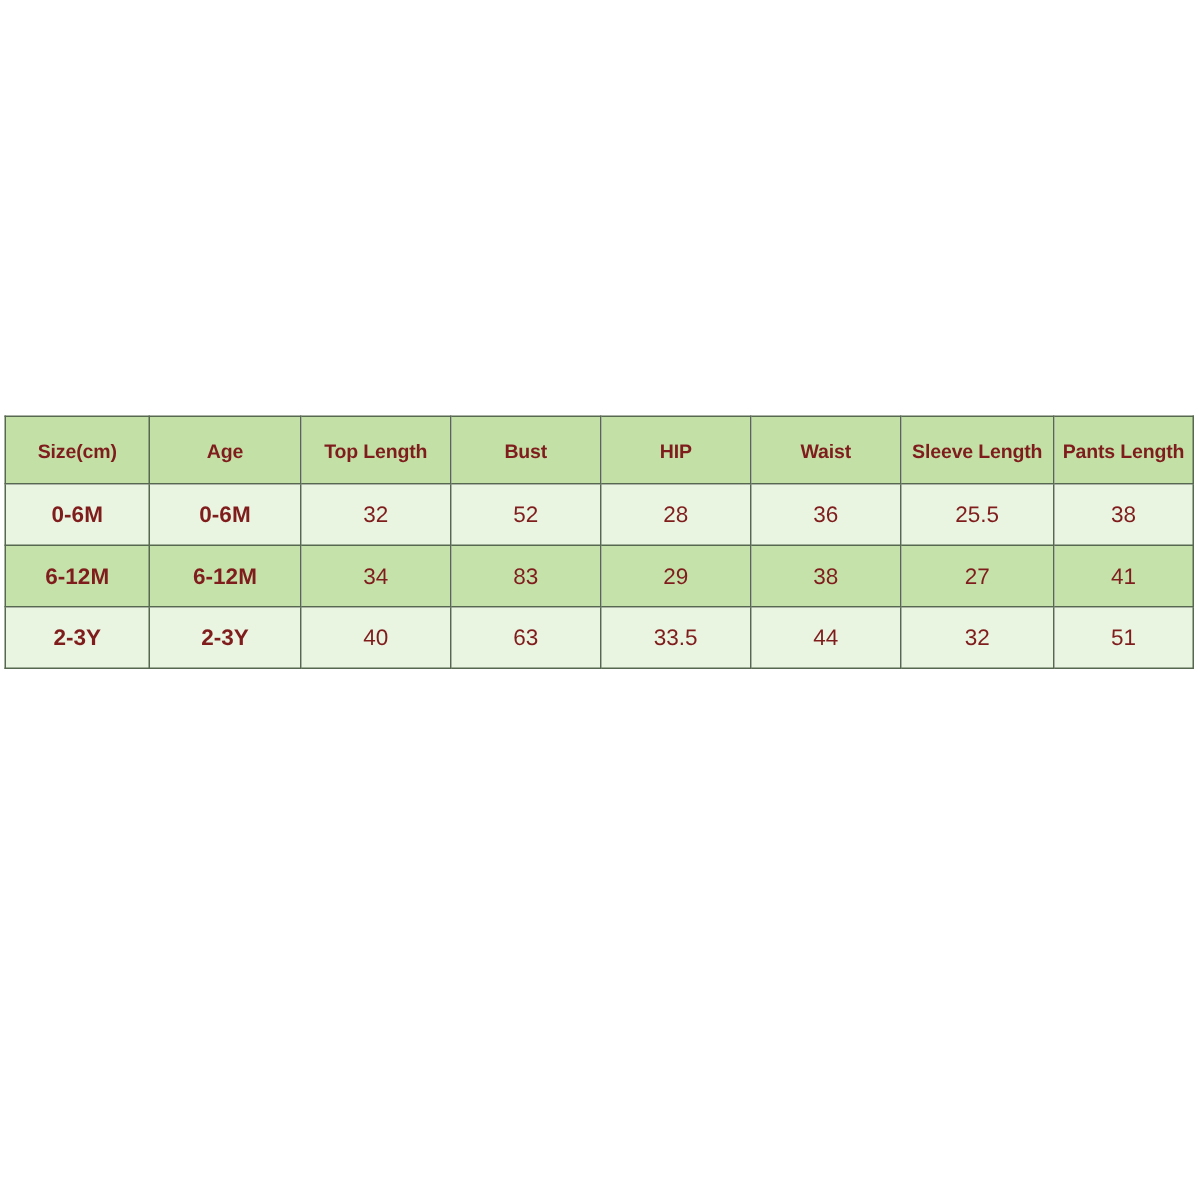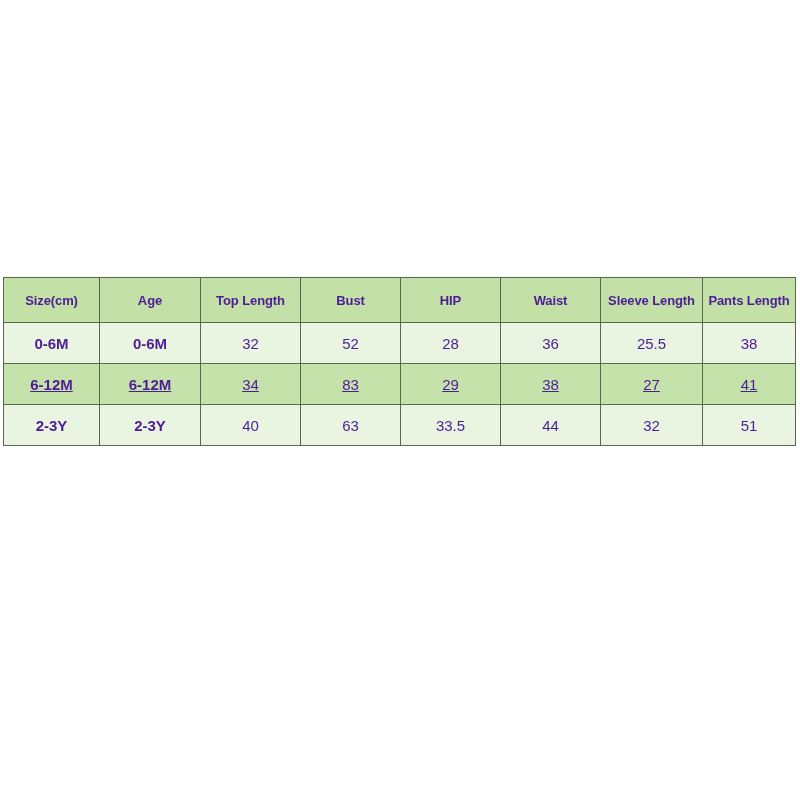--- a/index.html
+++ b/index.html
@@ -36,21 +36,21 @@
   table.size-chart col.c4 { width: 100px; }
   table.size-chart col.c5 { width: 100px; }
   table.size-chart col.c6 { width: 102px; }
   table.size-chart col.c7 { width: 93px; }
 
   table.size-chart th,
   table.size-chart td {
     border: 1px solid #56684f;
     text-align: center;
     vertical-align: middle;
-    color: #4c1d95;
+    color: #7f1d1d;
     padding: 0 2px;
     overflow: hidden;
     white-space: nowrap;
   }
 
   table.size-chart thead th {
     height: 44px;
     background: #c3e0a7;
     font-size: 13px;
     font-weight: bold;
@@ -62,21 +62,20 @@
     font-size: 15px;
     font-weight: normal;
   }
 
   table.size-chart tbody tr.row-light td {
     background: #e9f4e1;
     text-align: center;
   }
   table.size-chart tbody tr.row-dark td {
     background: #c6e2ab;
-    text-decoration: underline;
   }
 
   table.size-chart tbody td.label-cell {
     font-weight: bold;
     font-size: 15px;
   }
 </style>
 </head>
 <body>
 

